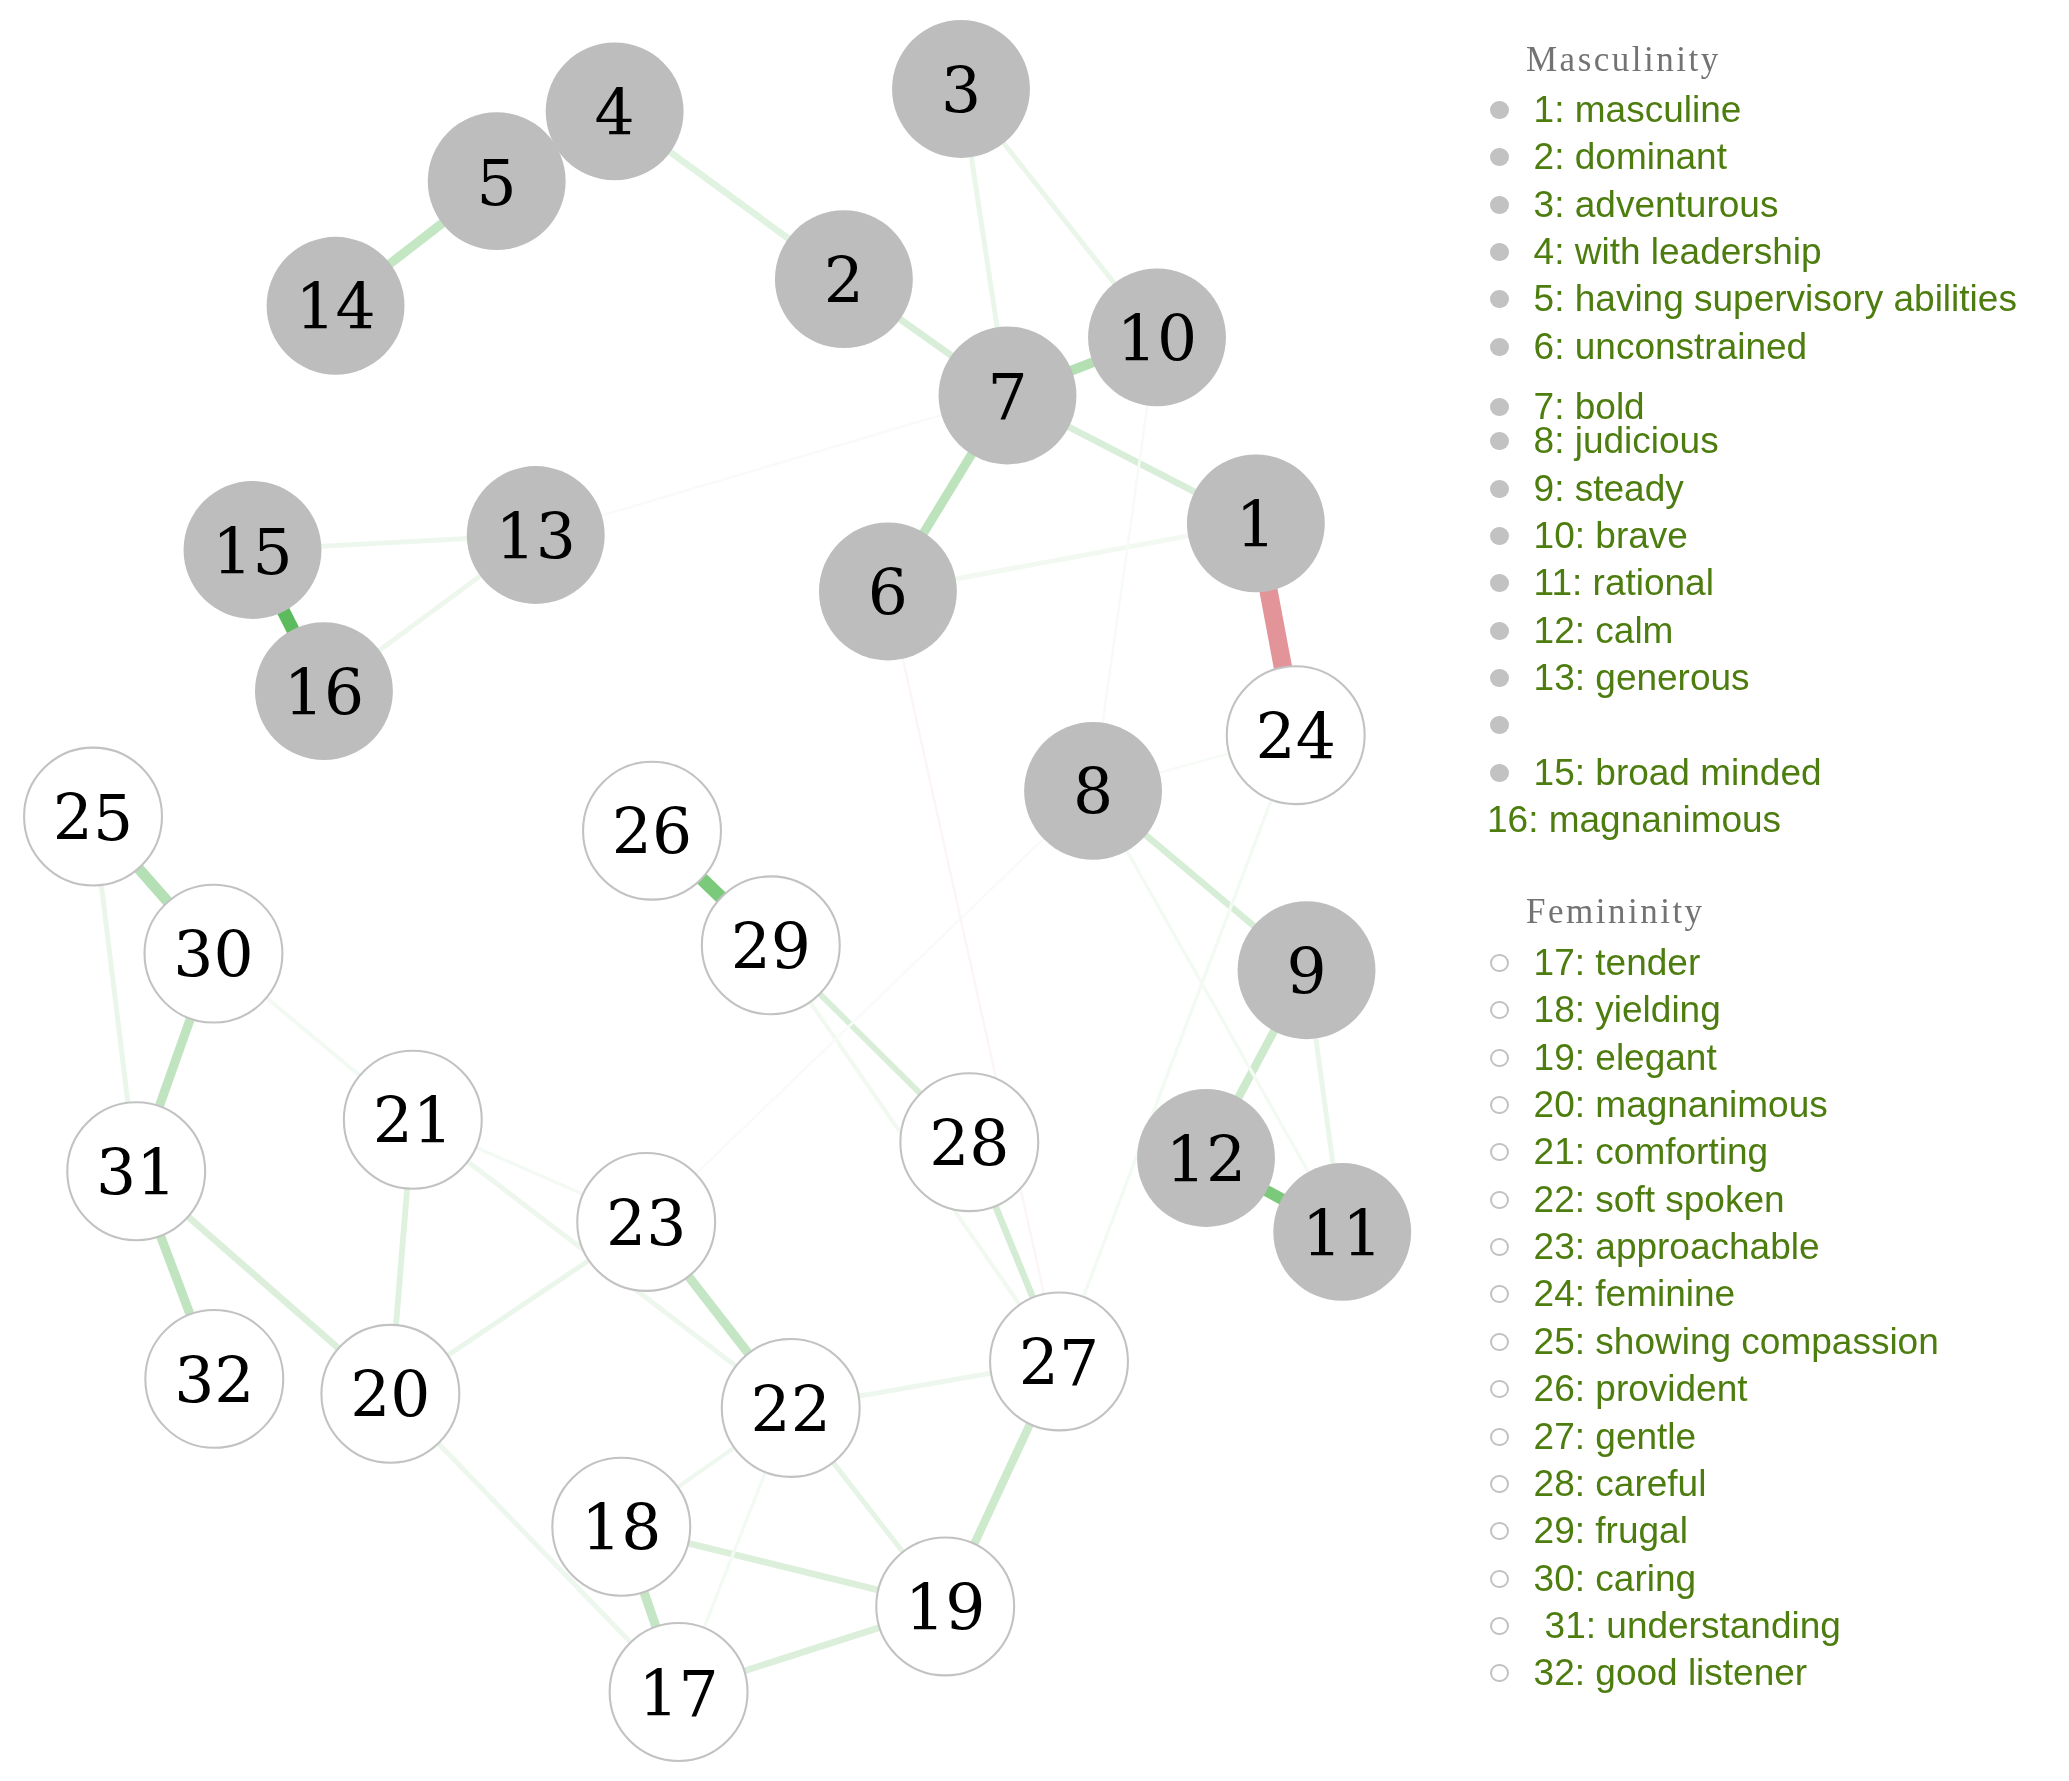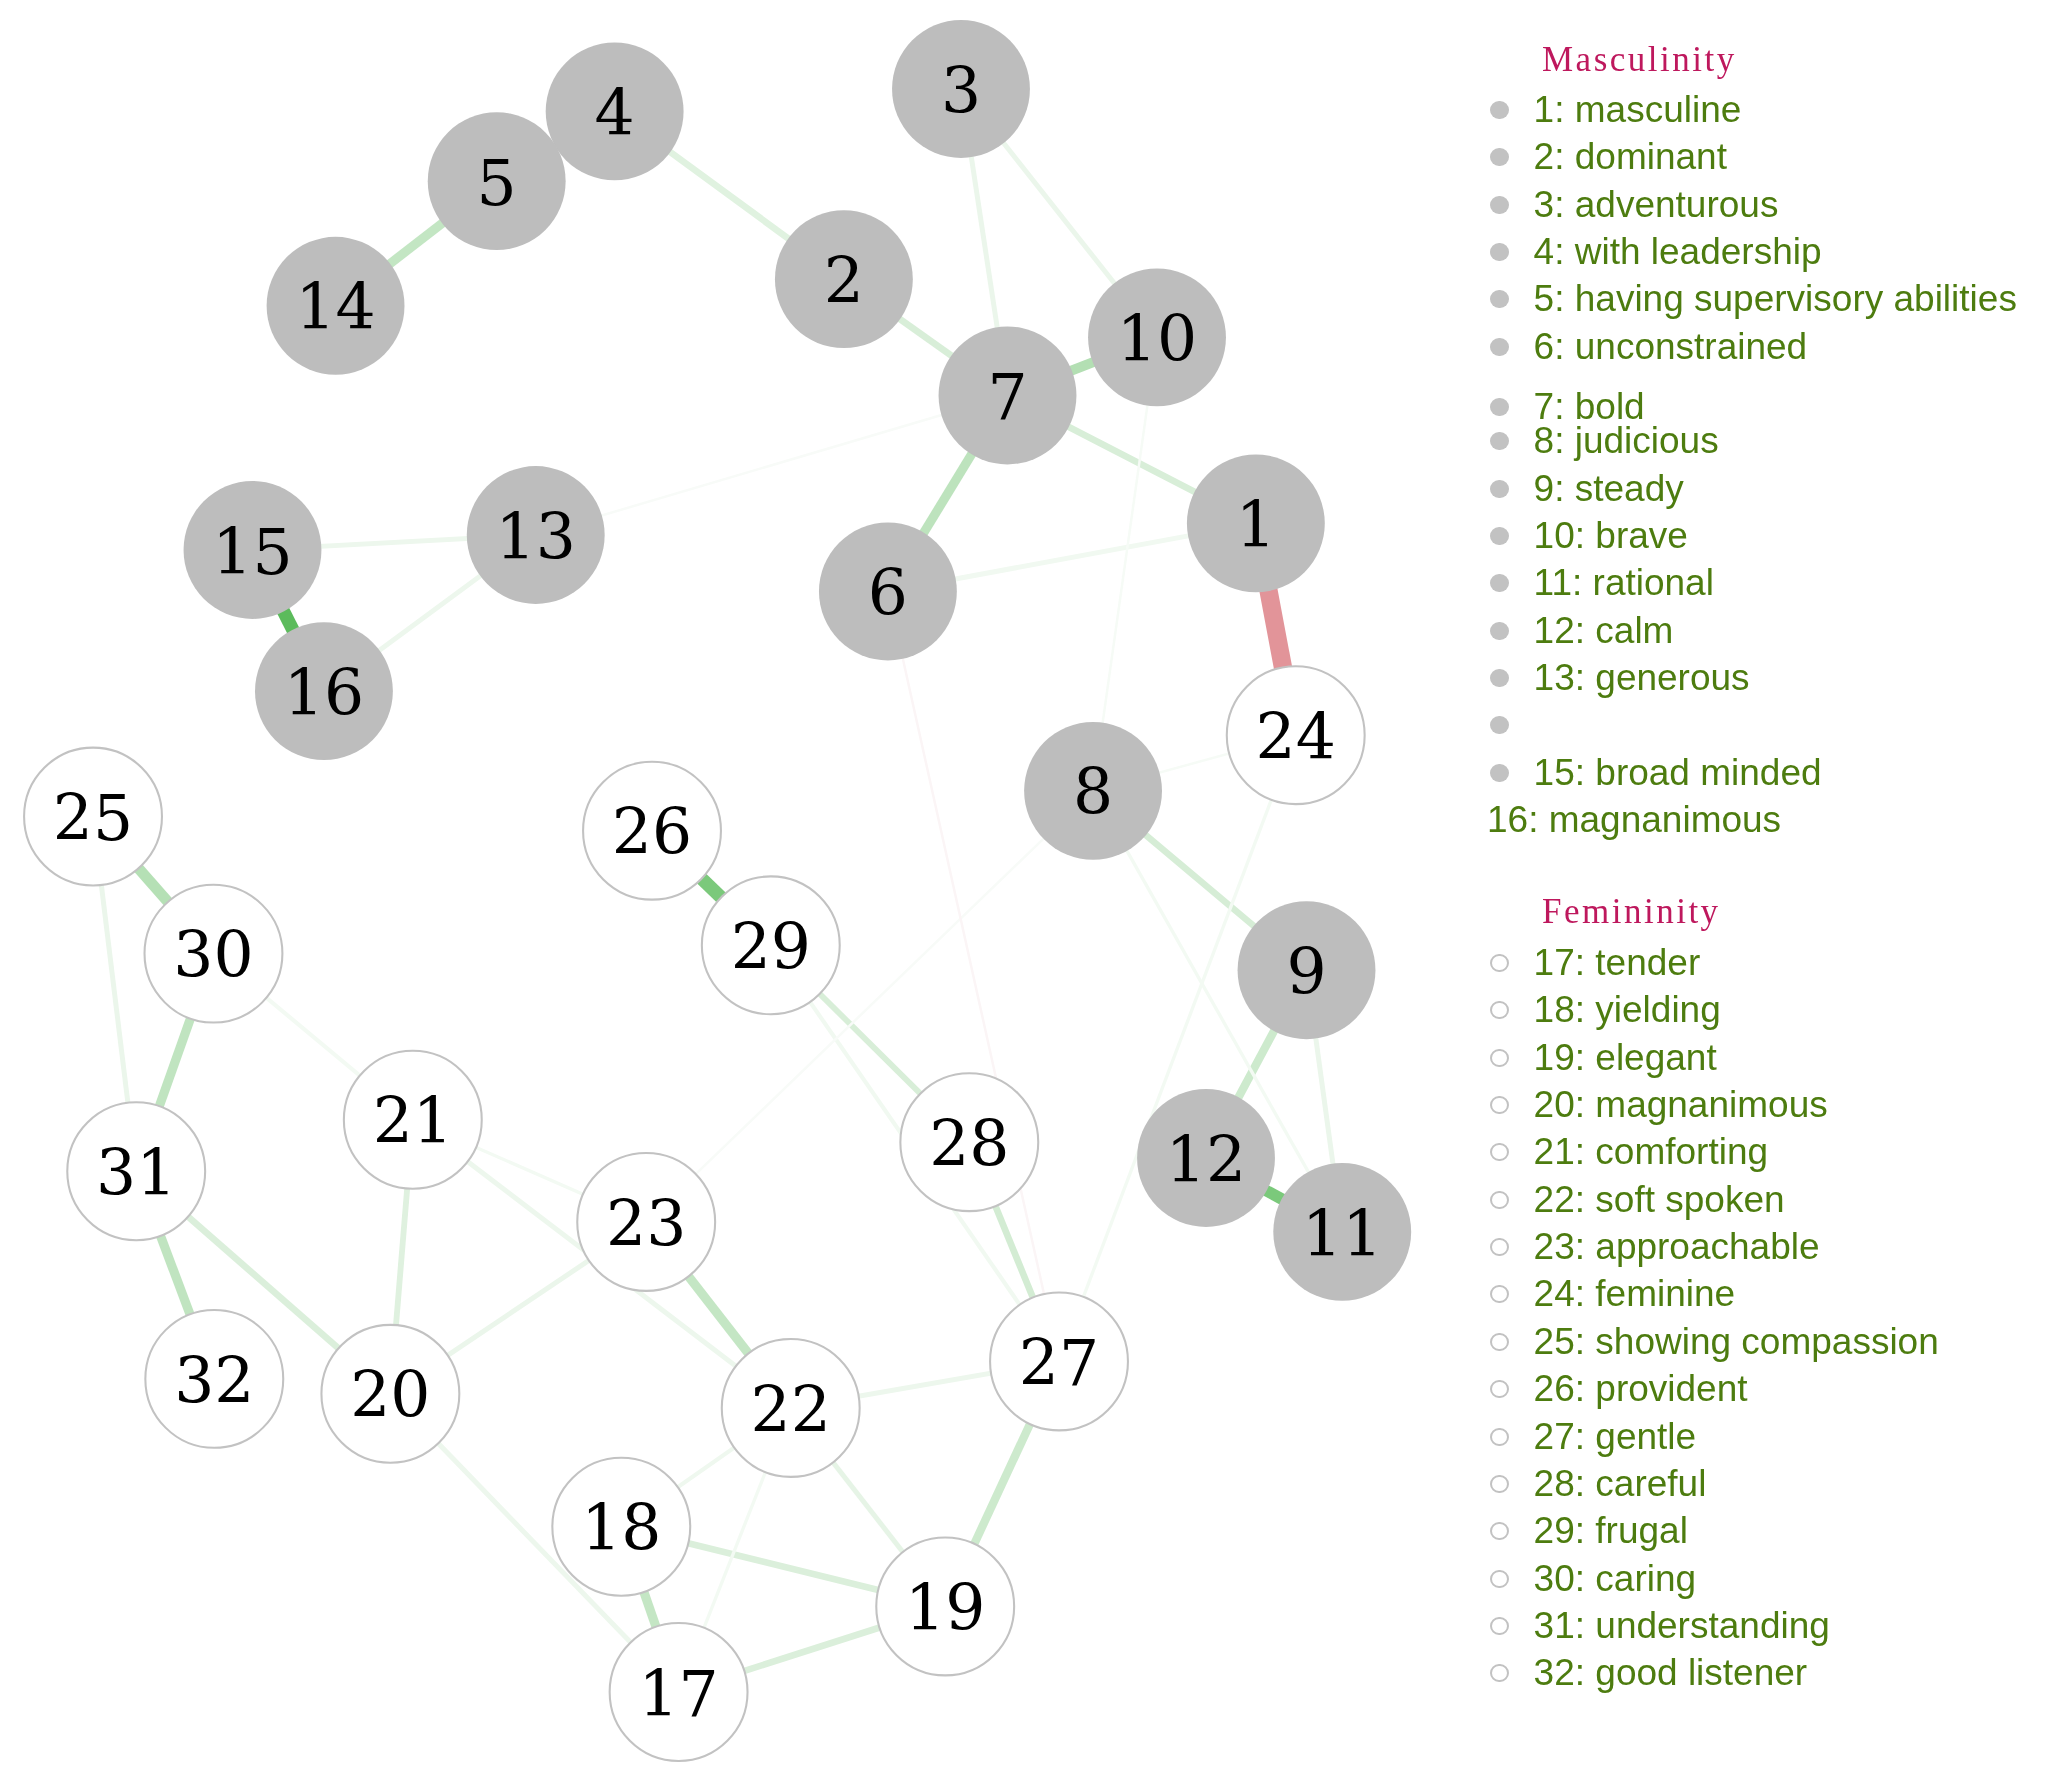--- a/index.html
+++ b/index.html
@@ -1,20 +1,20 @@
 <!DOCTYPE html>
 <html style="font-size:13.3px"><head>
 <meta charset="utf-8">
 <style>
   html, body { margin: 0; padding: 0; background: #ffffff; }
   body { width: 2069px; height: 1781px; position: relative; overflow: hidden; }
   #graph { position: absolute; left: 0; top: 0; width: 2069px; height: 1781px; }
   .node-label { font-family: "DejaVu Serif", "Liberation Serif", serif; font-size: 76px; fill: #000; text-anchor: middle; dominant-baseline: central; }
   .legend { position: absolute; left: 1487px; top: 0; width: 582px; }
-  .legend-heading { position: absolute; left: 55px; font-family: "Liberation Serif", serif; font-size: 35px; color: #be185d; letter-spacing: 2.5px; white-space: nowrap; }
+  .legend-heading { position: absolute; left: 39px; font-family: "Liberation Serif", serif; font-size: 35px; color: #737373; letter-spacing: 2.5px; white-space: nowrap; }
   .legend-item { position: absolute; left: 0; height: 42px; display: flex; align-items: center; white-space: nowrap; }
   .legend-marker { width: 18.3px; height: 18.3px; border-radius: 50%; box-sizing: border-box; margin-left: 3.3px; margin-right: 25px; }
   .legend-marker.filled { background: #c2c2c2; }
   .legend-marker.open { background: #fff; border: 2.5px solid #c2c2c2; }
   .legend-text { font-family: "Liberation Sans", sans-serif; font-size: 37px; color: #4d7c0f; }
 </style>
 </head>
 <body>
 
 <svg id="graph" xmlns="http://www.w3.org/2000/svg" width="2069" height="1781" viewBox="0 0 2491 2144">
@@ -318,21 +318,21 @@
         <span class="legend-text">28: careful</span>
       </div>
       <div class="legend-item" style="top: 1510px;">
         <span class="legend-marker open"></span>
         <span class="legend-text">29: frugal</span>
       </div>
       <div class="legend-item" style="top: 1558px;">
         <span class="legend-marker open"></span>
         <span class="legend-text">30: caring</span>
       </div>
-      <div class="legend-item" style="top: 1605px;">
+      <div class="legend-item" style="top: 1605px; gap: 11px;">
         <span class="legend-marker open"></span>
         <span class="legend-text">31: understanding</span>
       </div>
       <div class="legend-item" style="top: 1652px;">
         <span class="legend-marker open"></span>
         <span class="legend-text">32: good listener</span>
       </div>
     </div>
 </div>
 

